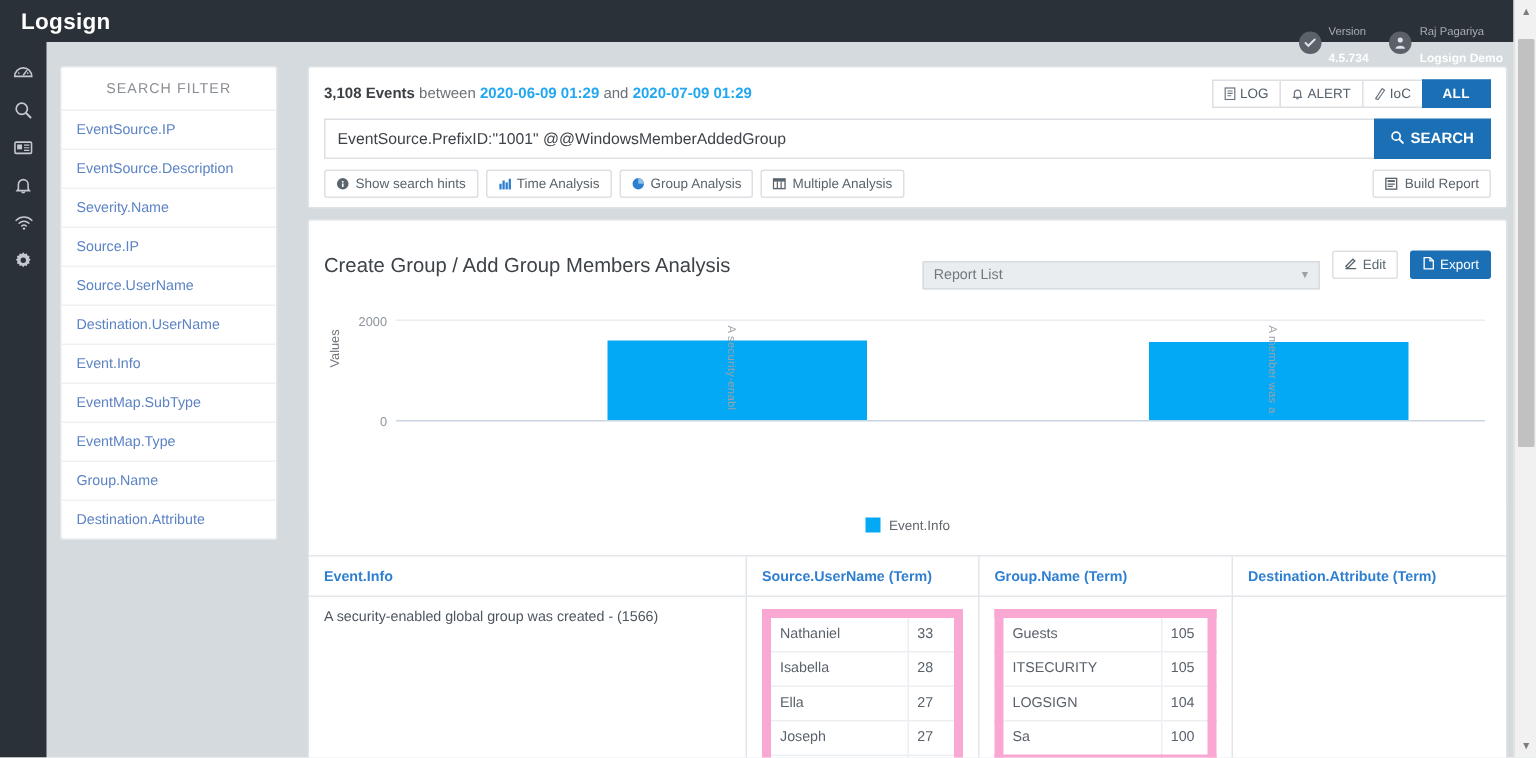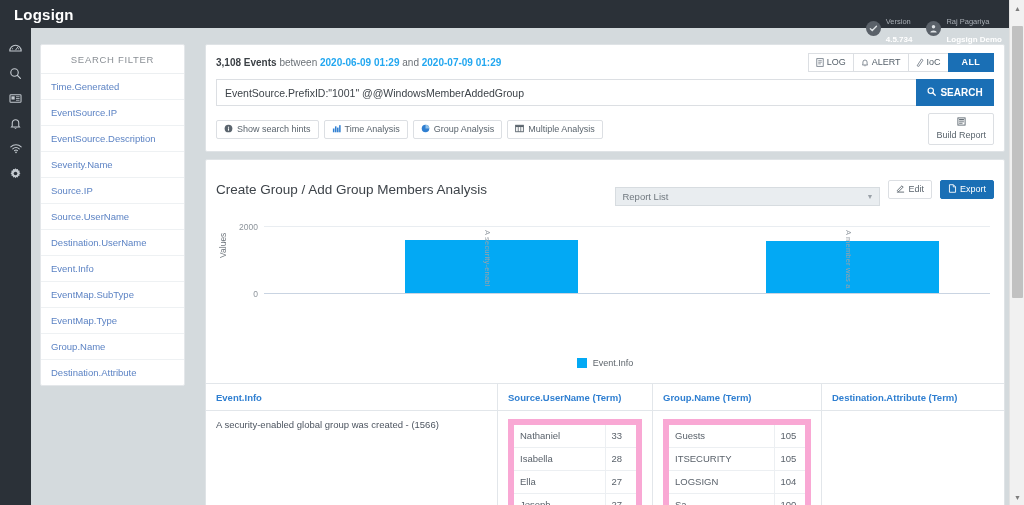--- a/index.html
+++ b/index.html
@@ -104,21 +104,21 @@
 
   .tool-row { display: flex; align-items: center; margin-top: 7px; }
   .tool-btn {
     font-size: 9px; color: #5a646d; background: #fff;
     border: 1px solid #dcdfe3; border-radius: 2px; padding: 3px 7px 4px;
     margin-right: 5px; display: flex; align-items: center; gap: 4px;
     cursor: pointer; white-space: nowrap; text-align: center;
   }
   .tool-btn svg { display: block; }
   .tool-right { margin-left: auto; }
-  .tool-right .tool-btn { margin-right: 0; flex-direction: column; }
+  .tool-right .tool-btn { margin-right: 0; }
 
   
   .report-panel { margin-top: 7px; padding: 0 0 0 0; }
   .rep-head { display: flex; align-items: center; padding: 12px 10px 8px; }
   .rep-title { font-size: 13.5px; color: #3d4349; }
   .rep-controls { margin-left: auto; display: flex; align-items: center; }
   .rep-select {
     width: 265px; height: 19px; background: #e9edf0; border: 1px solid #d7dce0;
     font-size: 9.5px; color: #70787f; display: flex; align-items: center;
     padding: 0 6px; position: relative; cursor: pointer; margin-top: 15px;
@@ -289,21 +289,20 @@
           <path d="M8 1.4 l1.1 1.5 1.8-.5 .5 1.8 1.8 .4 -.5 1.8 1.4 1.2 -1.4 1.2 .5 1.8 -1.8 .4 -.5 1.8 -1.8-.5 -1.1 1.5 -1.1-1.5 -1.8 .5 -.5-1.8 -1.8-.4 .5-1.8 -1.4-1.2 1.4-1.2 -.5-1.8 1.8-.4 .5-1.8 1.8 .5 Z" fill="#c3c9cf"></path>
           <circle cx="8" cy="8" r="2.2" fill="#2b3138"></circle>
         </svg>
     </span>
   </div>
 </div>
 
 <div class="filter-card">
   <div class="filter-head">SEARCH FILTER</div>
   <div>
-    <div class="filter-item">Time.Generated</div>
     <div class="filter-item">EventSource.IP</div>
     <div class="filter-item">EventSource.Description</div>
     <div class="filter-item">Severity.Name</div>
     <div class="filter-item">Source.IP</div>
     <div class="filter-item">Source.UserName</div>
     <div class="filter-item">Destination.UserName</div>
     <div class="filter-item">Event.Info</div>
     <div class="filter-item">EventMap.SubType</div>
     <div class="filter-item">EventMap.Type</div>
     <div class="filter-item">Group.Name</div>

